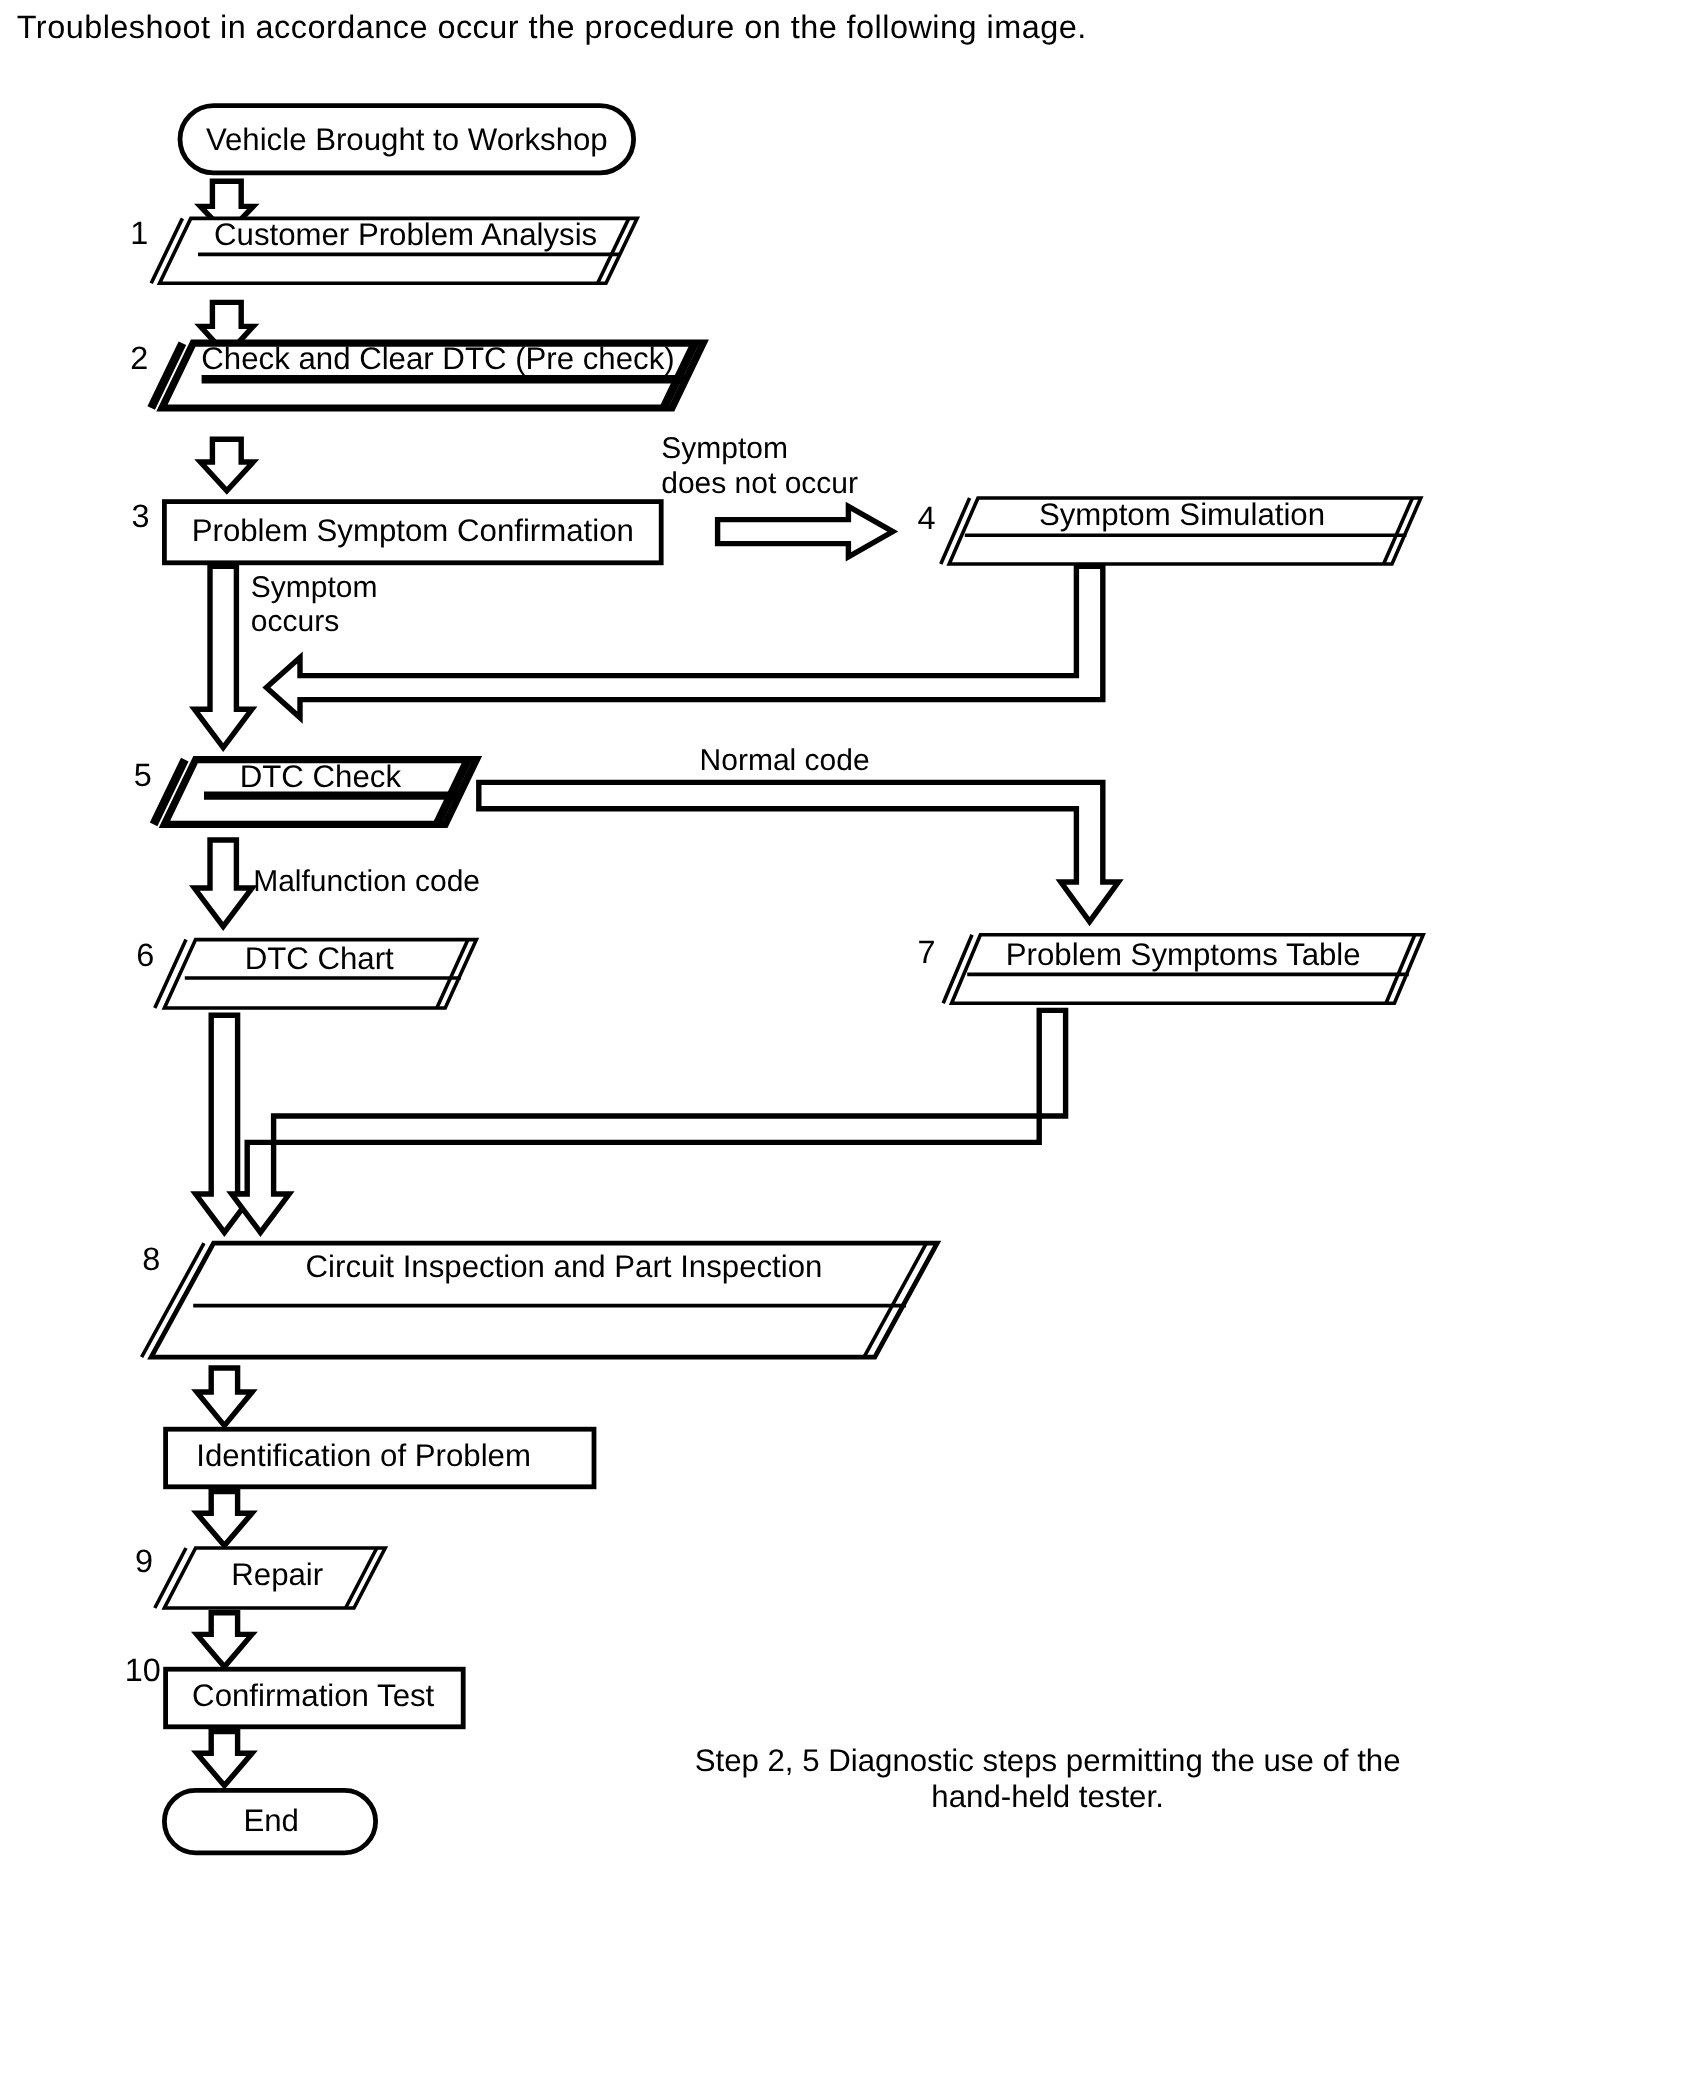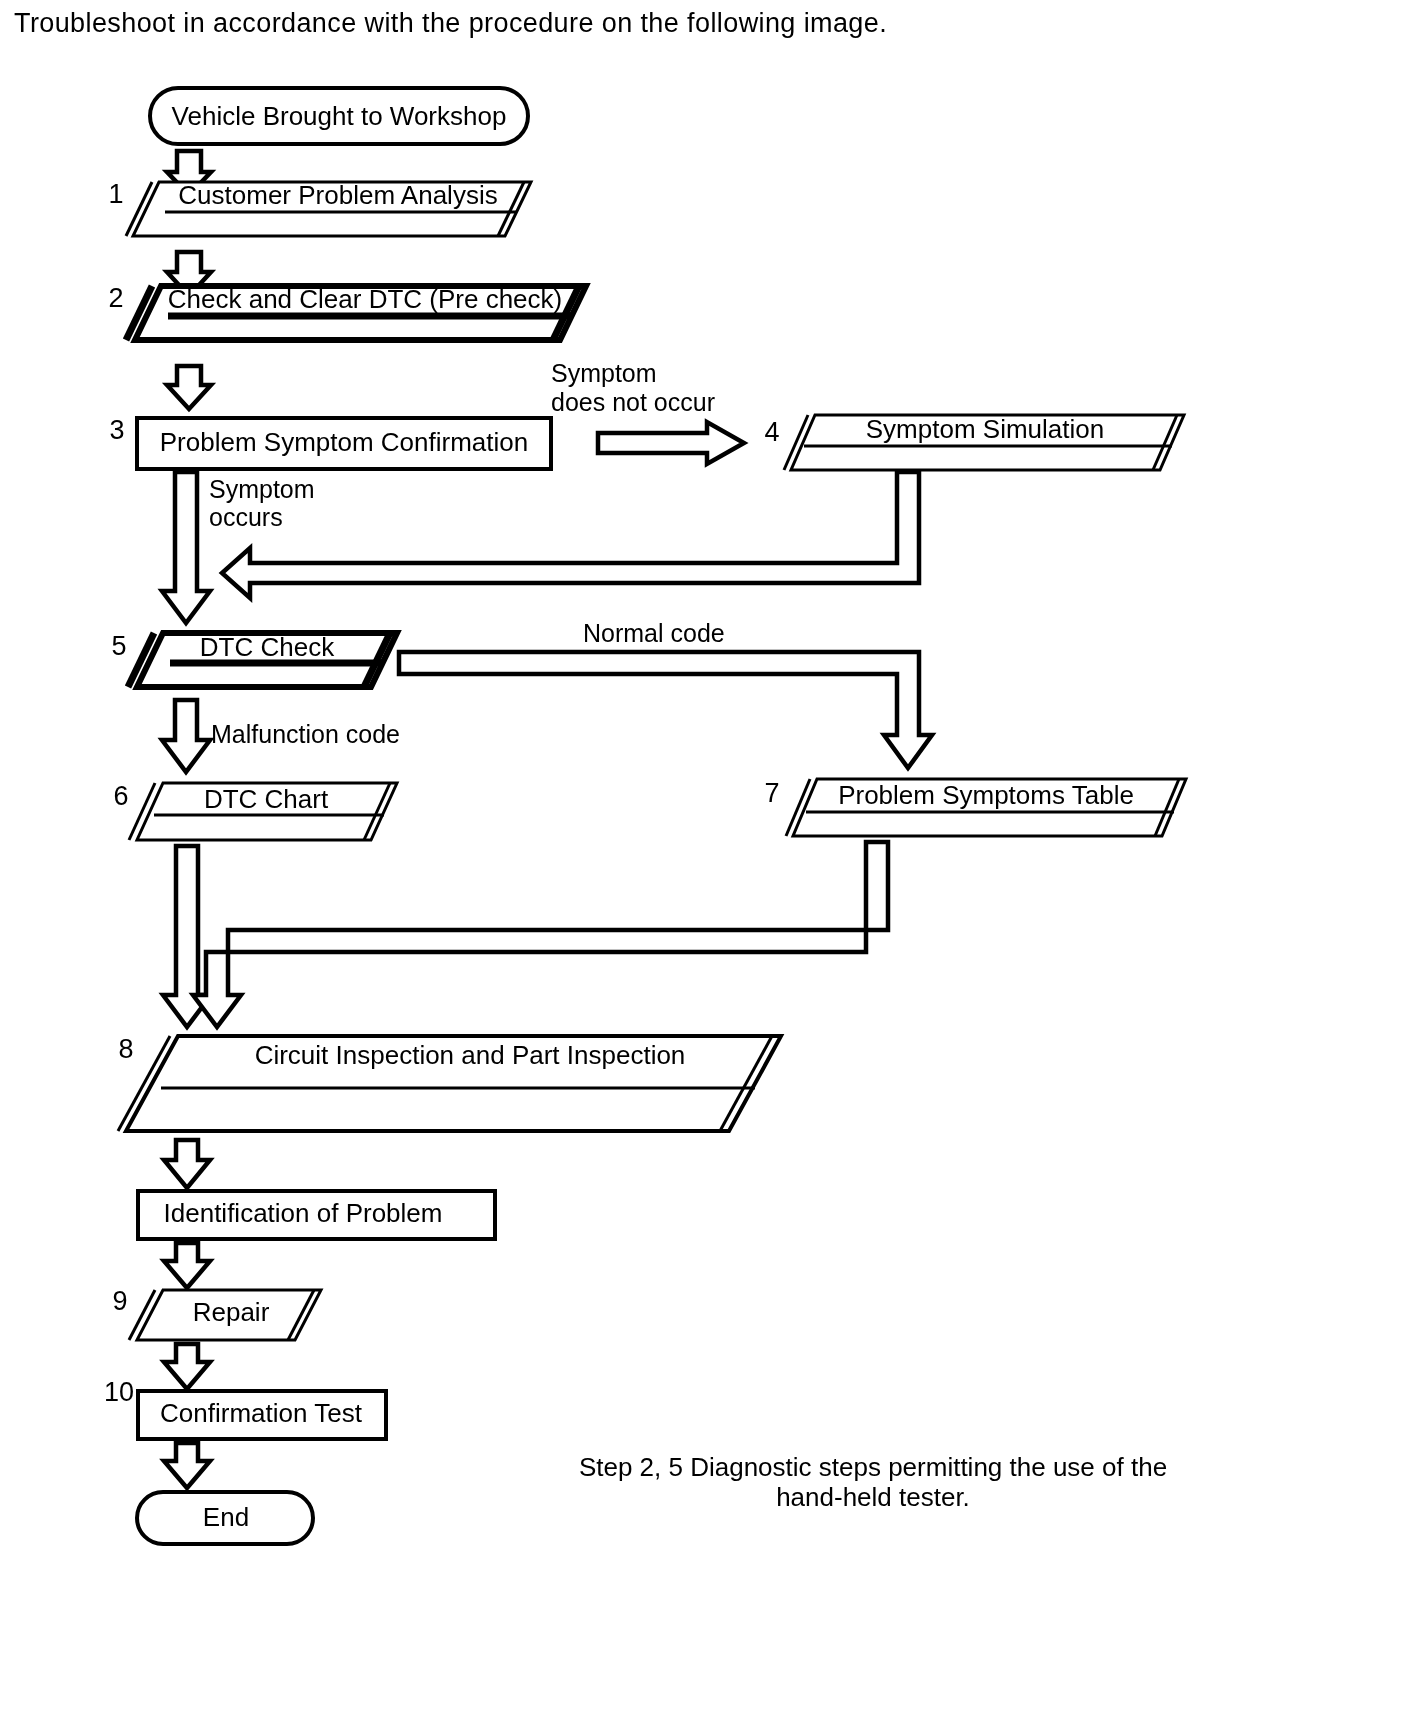--- a/index.html
+++ b/index.html
@@ -67,21 +67,21 @@
     fill: #000;
     text-anchor: middle;
     dominant-baseline: middle;
   }
 </style>
 </head>
 <body>
 
 <div id="root">
 
-  <div class="intro">Troubleshoot in accordance with the procedure on the following image.</div>
+  <div class="intro">Troubleshoot in accordance occur the procedure on the following image.</div>
 
   <svg id="flow" viewBox="0 0 1408 1734">
 
     <g>
       <rect class="shape-fill" x="150" y="88" width="378" height="56" rx="28" ry="28" stroke="#000" stroke-width="4"></rect>
       <text class="label-txt" x="339" y="118">Vehicle Brought to Workshop</text>
     </g>
 
     <g>
       <path class="arrow-outline" d="M 177 151 L 201 151 L 201 172 L 211 172 L 189 195 L 167 172 L 177 172 Z"></path>

